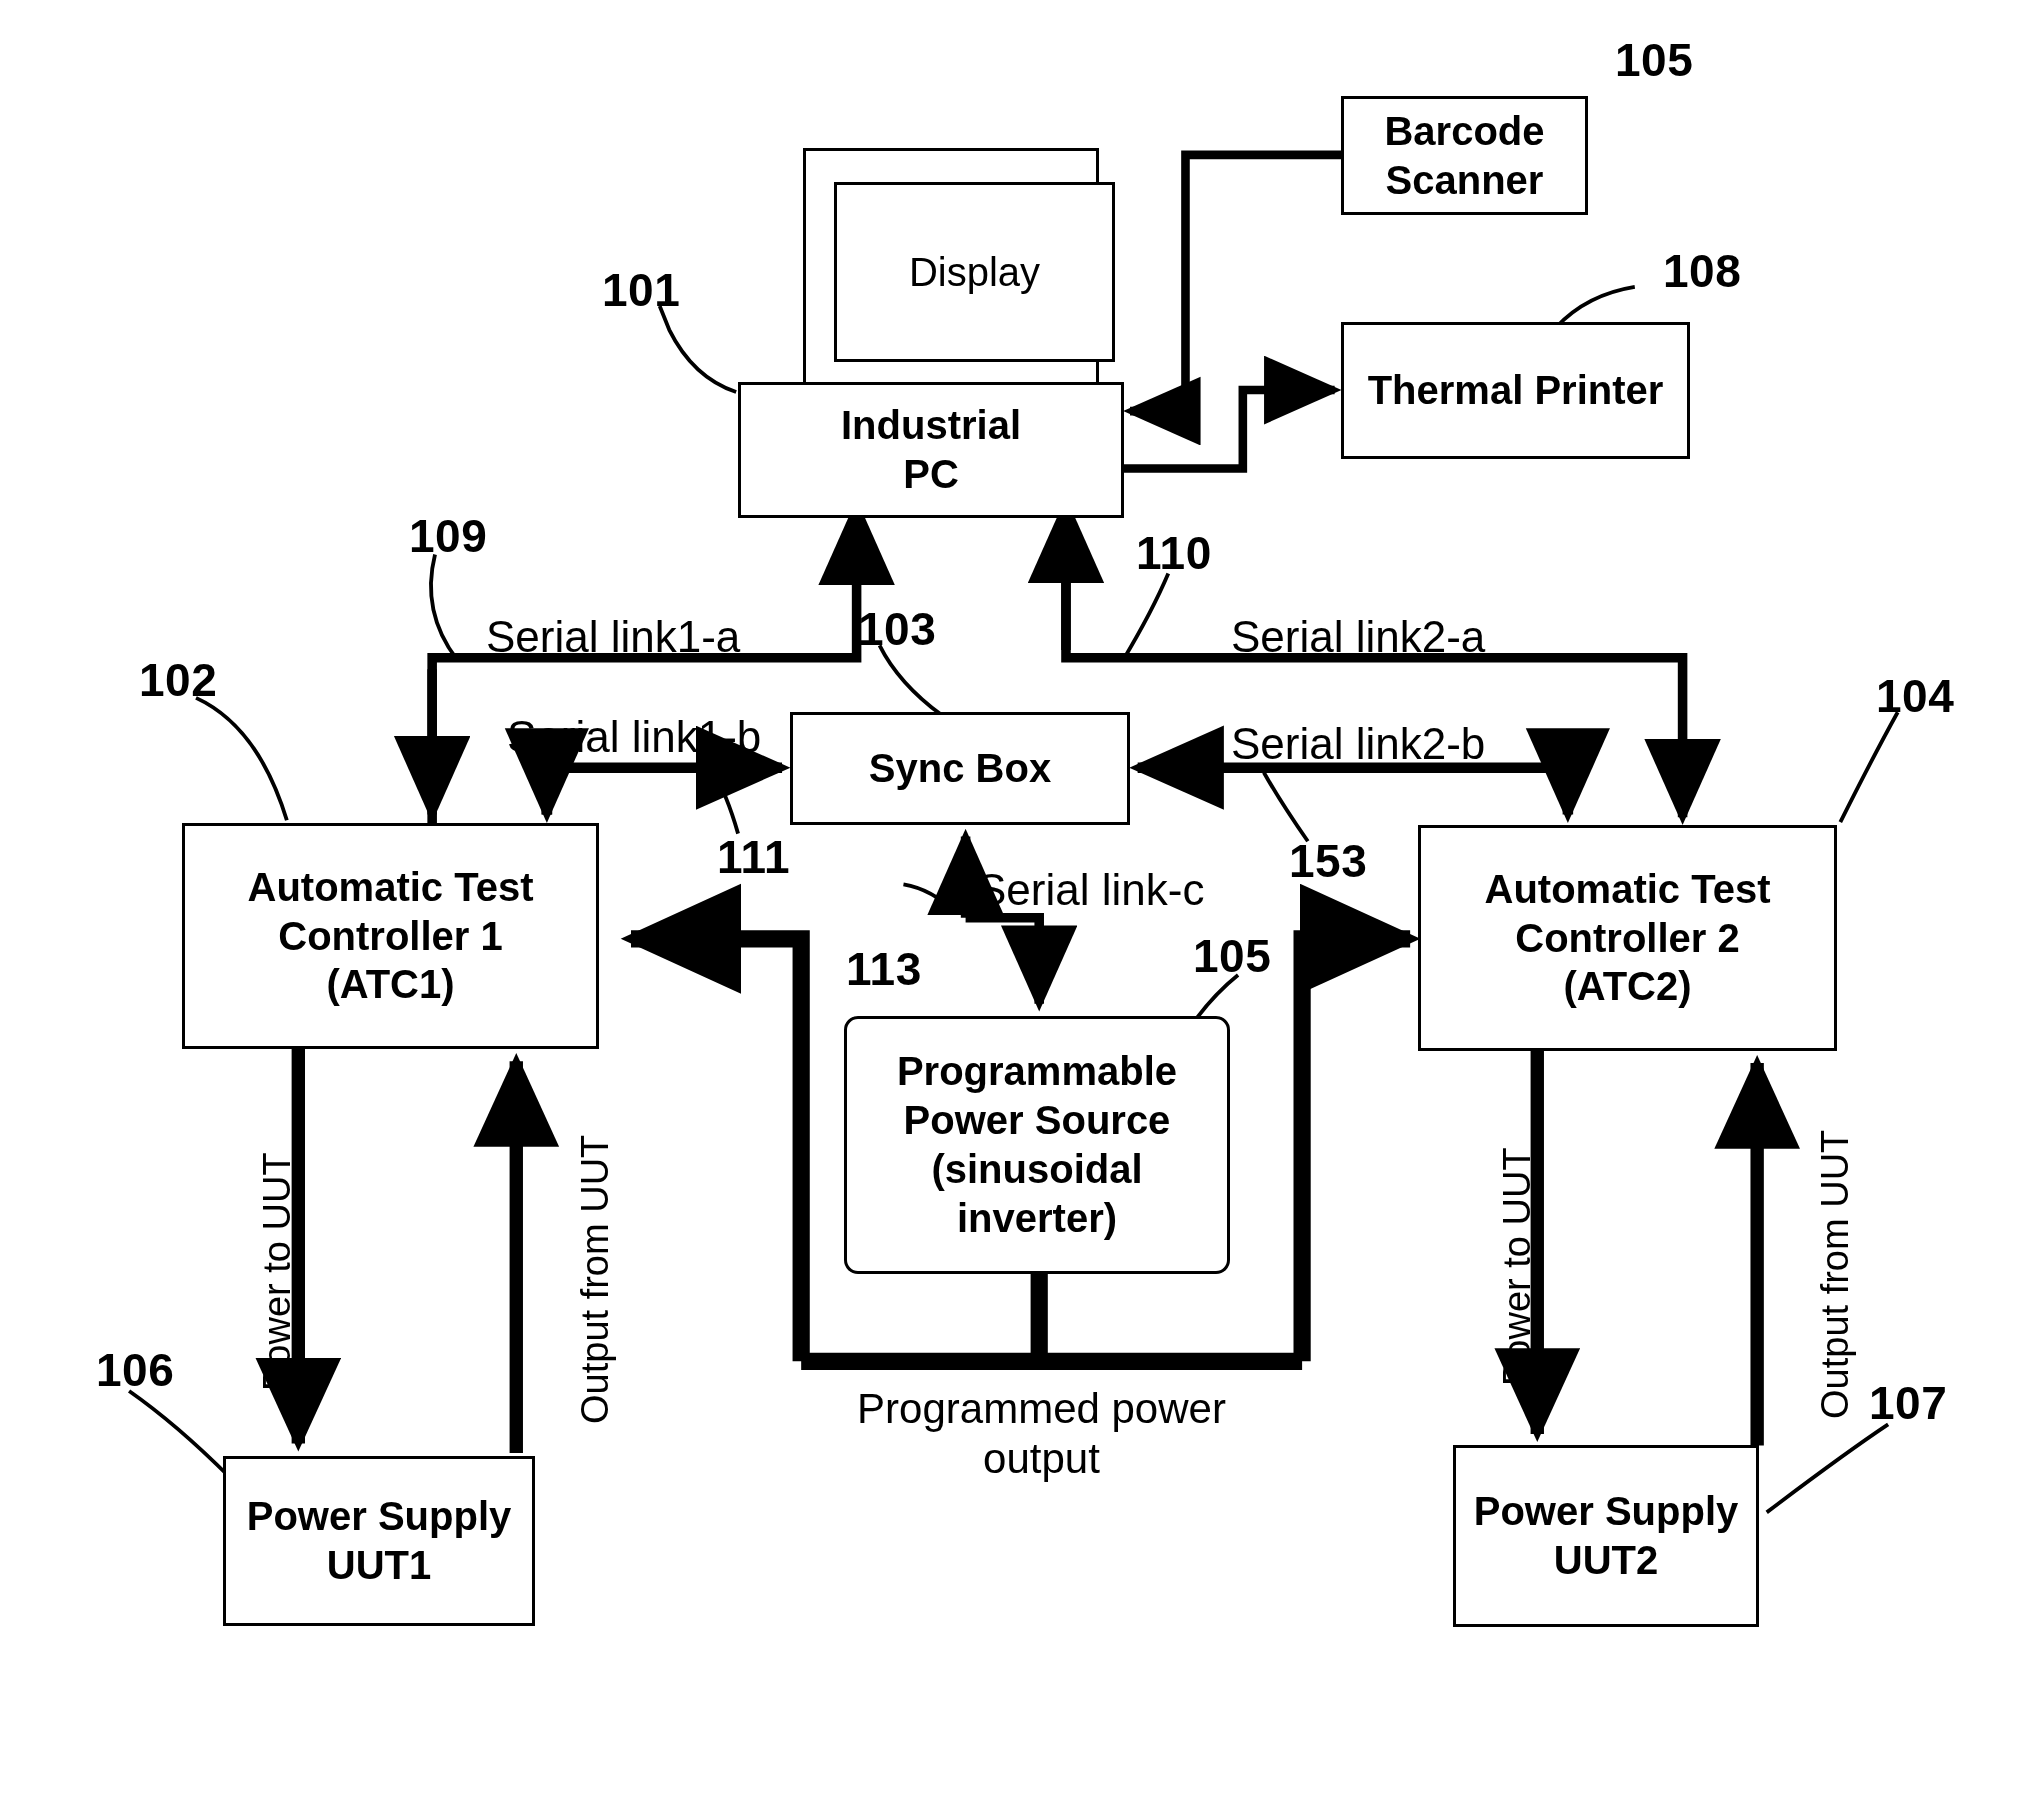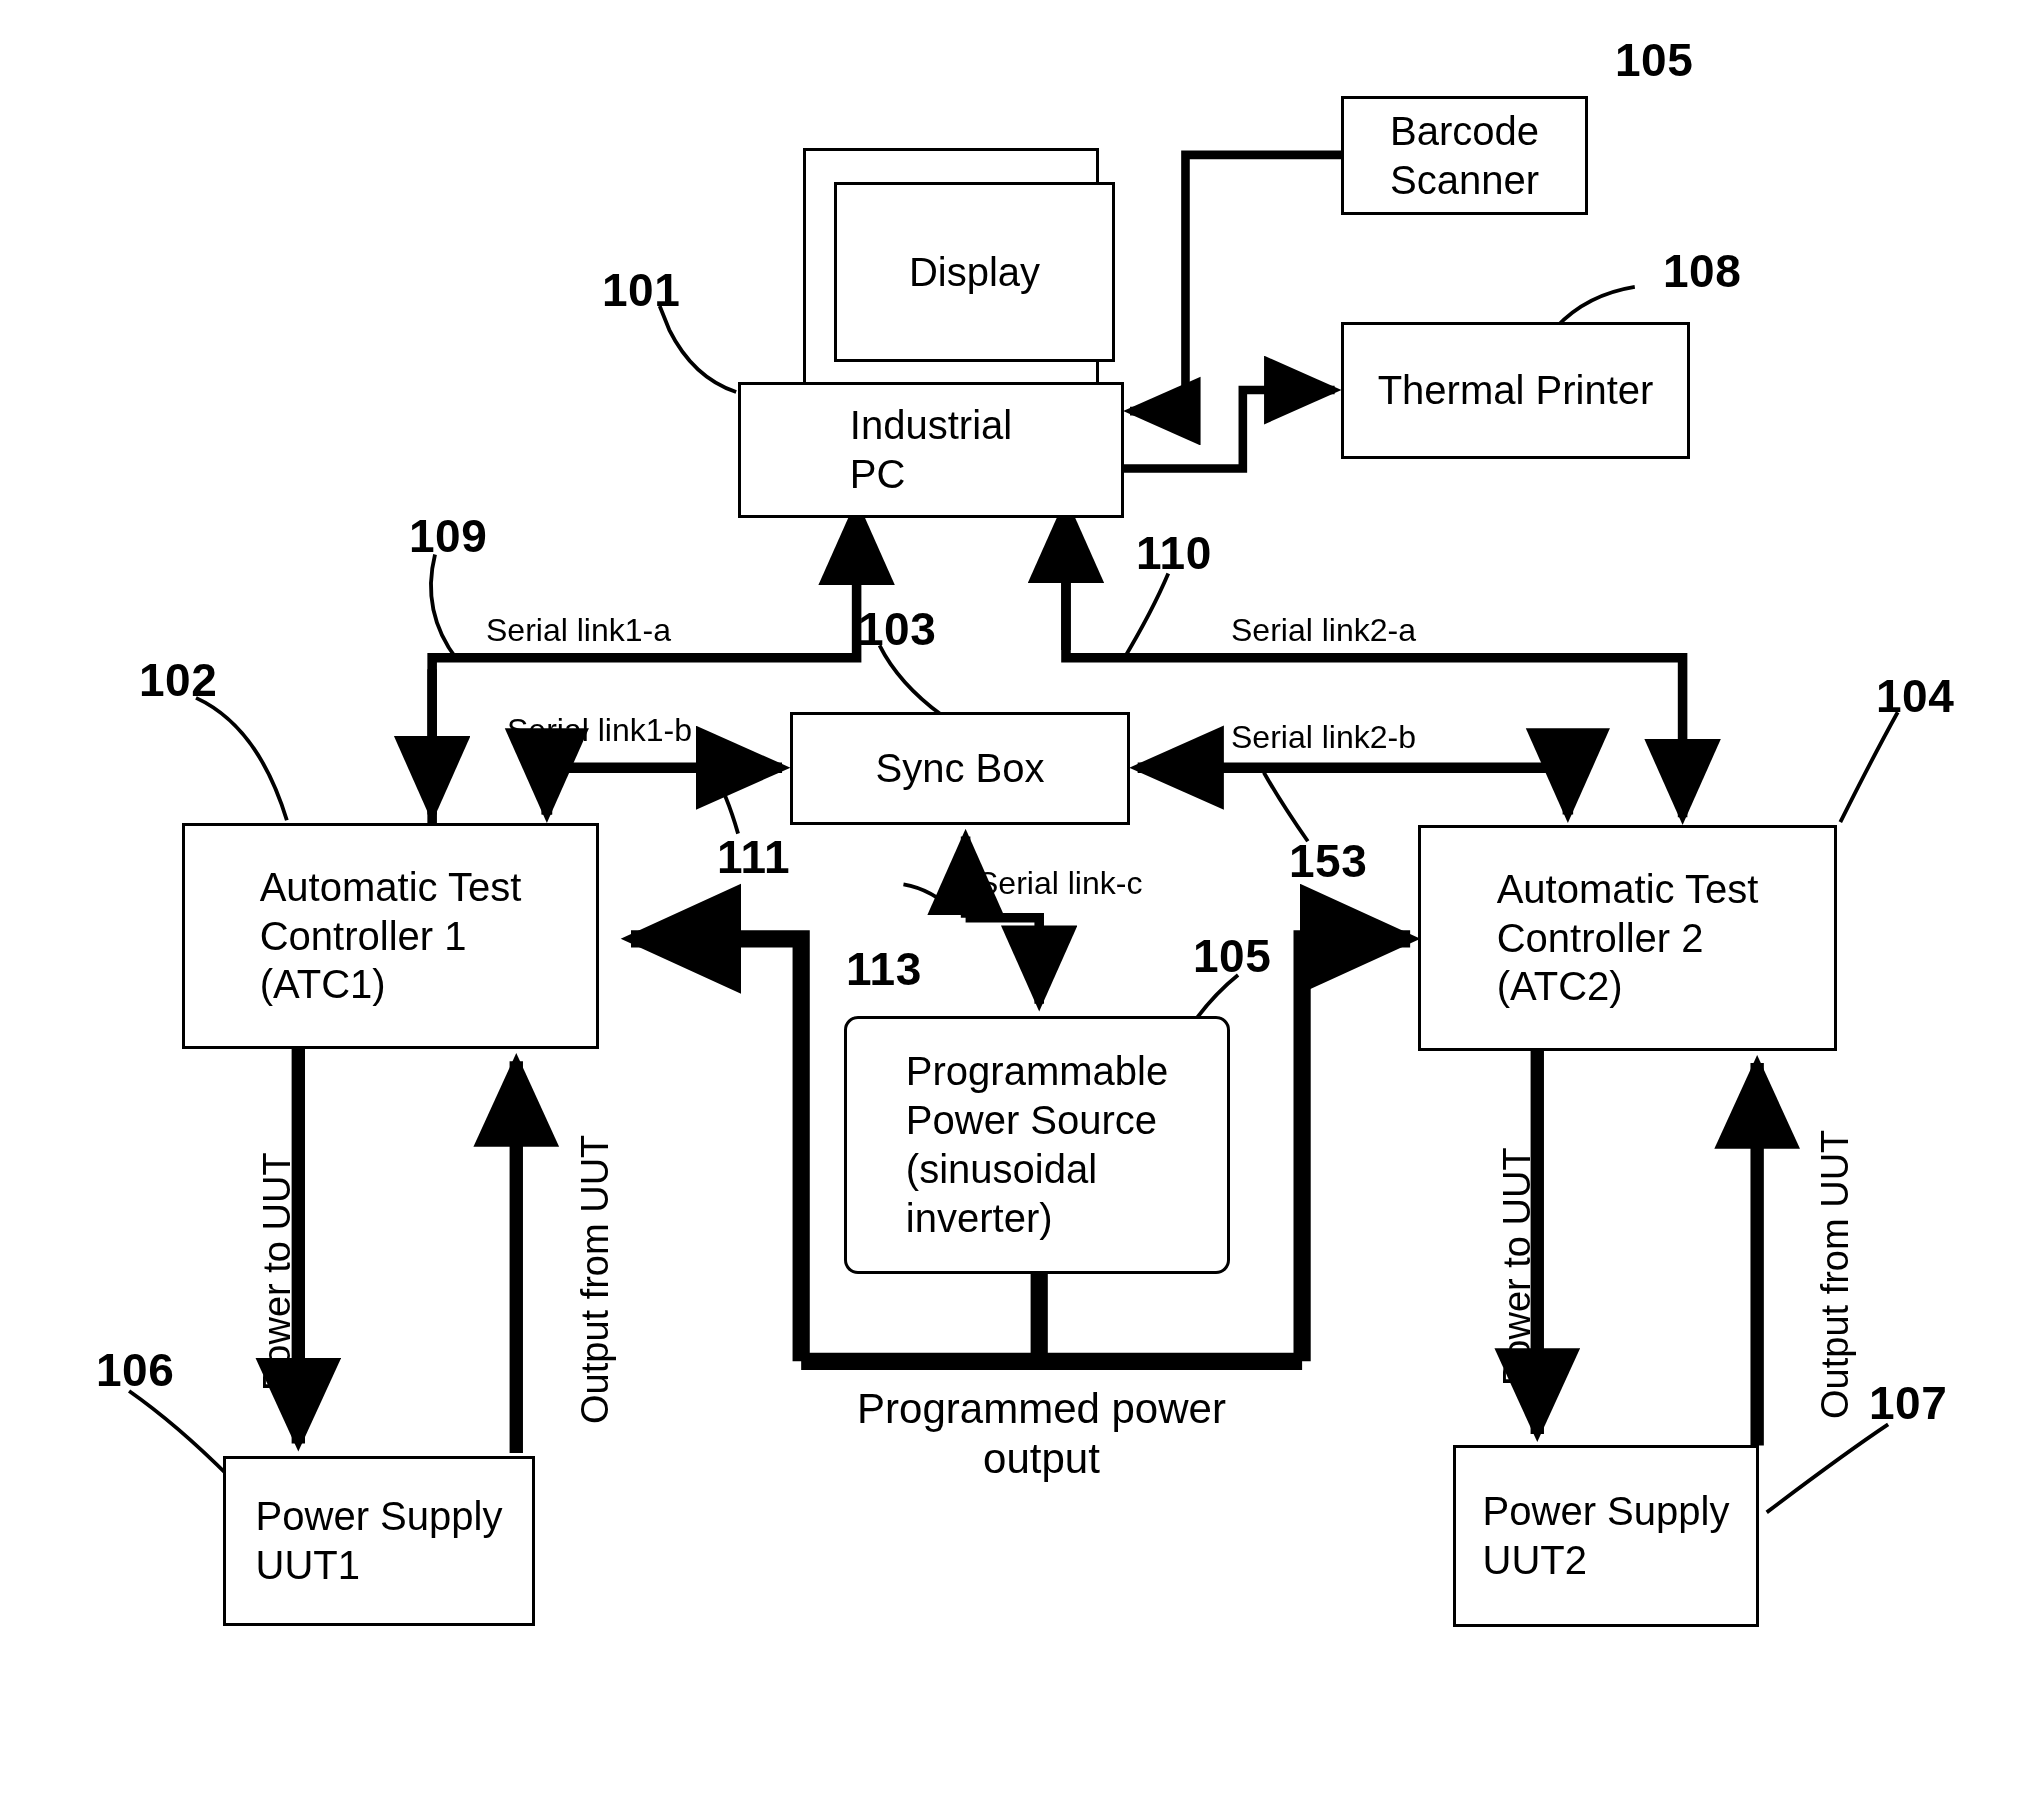--- a/index.html
+++ b/index.html
@@ -24,38 +24,38 @@
     pointer-events: none;
   }
   .box {
     position: absolute;
     border: 3.8px solid #000;
     background: #fff;
     box-sizing: border-box;
     display: flex;
     align-items: center;
     justify-content: center;
-    text-align: left;
+    text-align: center;
     line-height: 1.22;
     font-size: 40px;
-    font-weight: 400;
+    font-weight: 700;
     z-index: 3;
   }
   .box-inner { padding: 0 5.7px; white-space: pre-line; }
   .refnum {
     position: absolute;
     font-size: 46px;
     font-weight: bold;
     letter-spacing: 0.5px;
     z-index: 4;
     white-space: nowrap;
   }
   .linklabel {
     position: absolute;
-    font-size: 32px;
+    font-size: 44px;
     z-index: 4;
     white-space: nowrap;
   }
   .vlabel {
     position: absolute;
     font-size: 38px;
     z-index: 4;
     white-space: nowrap;
     transform-origin: 0 0;
     transform: rotate(-90deg);

